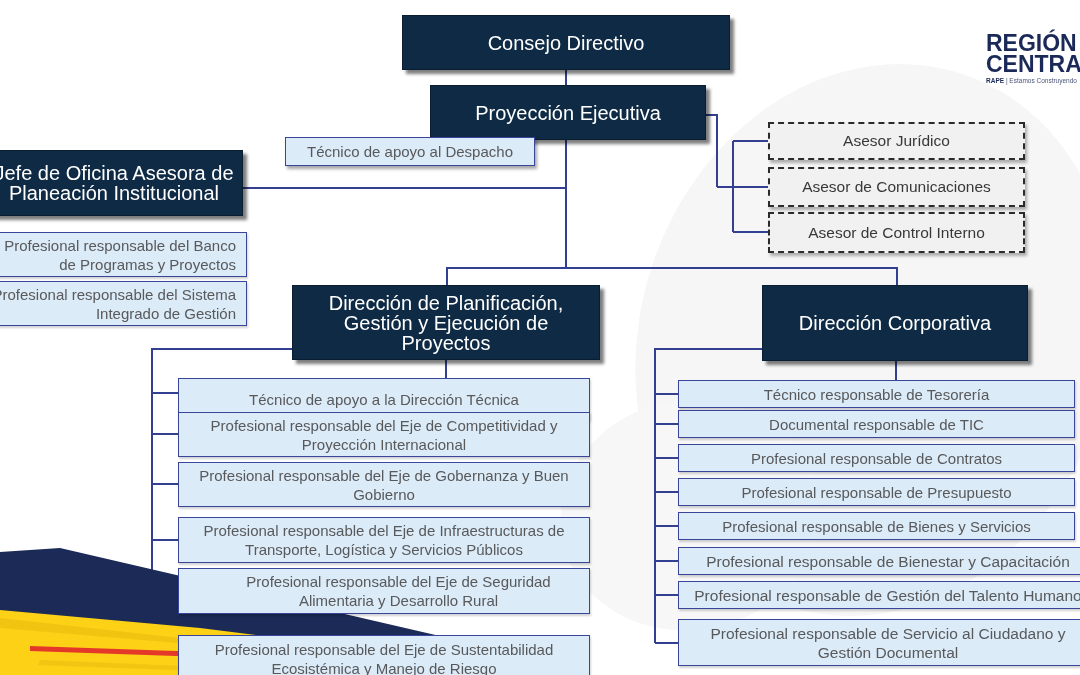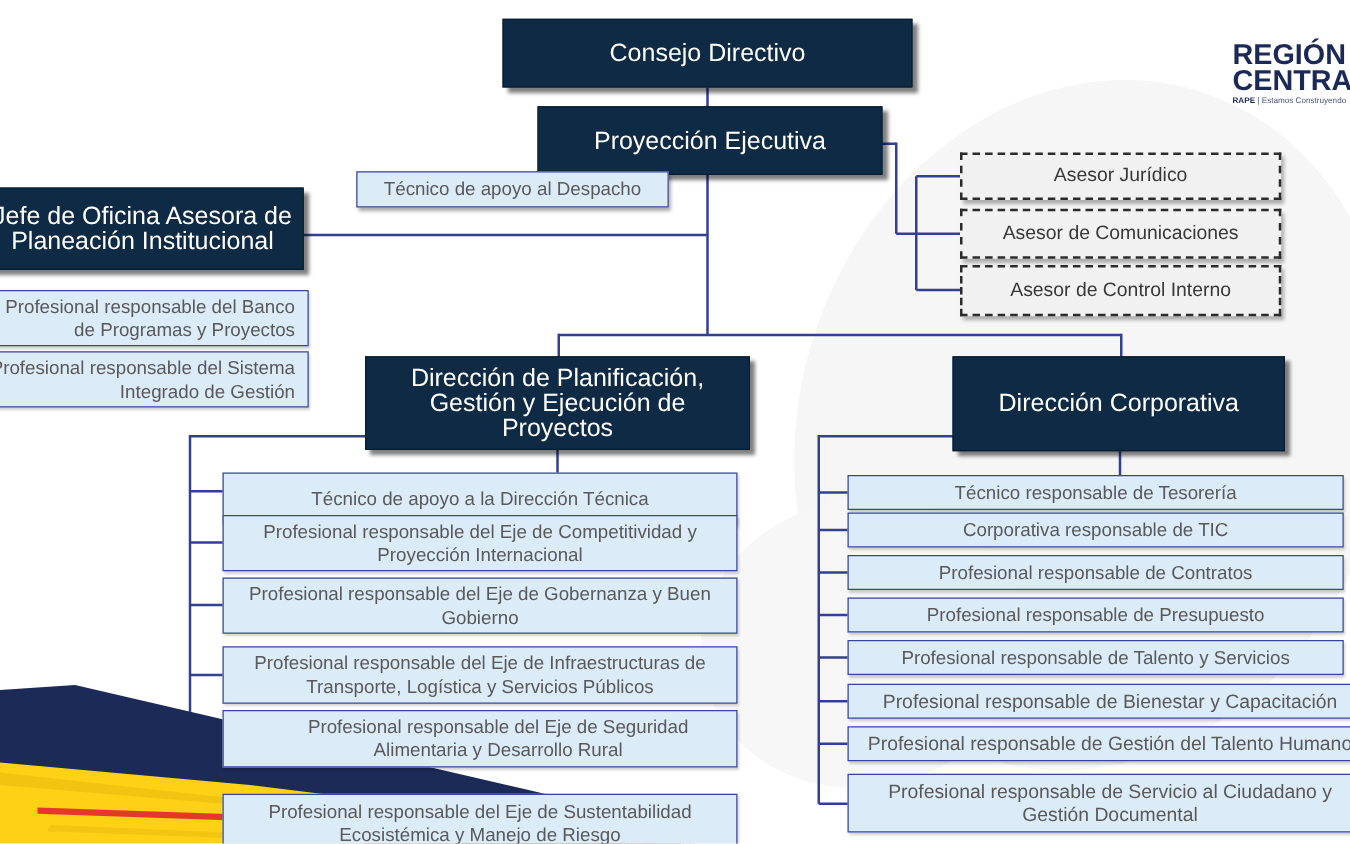--- a/index.html
+++ b/index.html
@@ -123,24 +123,24 @@
   <div class="nbox" style="left:762px; top:285px; width:266px; height:76px;">Dirección Corporativa</div>
 
   <div class="lbox" style="left:178px; top:378px; width:412px; height:42px;">Técnico de apoyo a la Dirección Técnica</div>
   <div class="lbox" style="left:178px; top:412px; width:412px; height:45px;">Profesional responsable del Eje de Competitividad y Proyección Internacional</div>
   <div class="lbox" style="left:178px; top:462px; width:412px; height:45px;">Profesional responsable del Eje de Gobernanza y Buen Gobierno</div>
   <div class="lbox" style="left:178px; top:517px; width:412px; height:46px;">Profesional responsable del Eje de Infraestructuras de Transporte, Logística y Servicios Públicos</div>
   <div class="lbox" style="left:178px; top:568px; width:412px; height:46px;padding-left:35px;">Profesional responsable del Eje de Seguridad Alimentaria y Desarrollo Rural</div>
   <div class="lbox" style="left:178px; top:635px; width:412px; height:48px;">Profesional responsable del Eje de Sustentabilidad Ecosistémica y Manejo de Riesgo</div>
 
   <div class="lbox" style="left:678px; top:380px; width:397px; height:28px;">Técnico responsable de Tesorería</div>
-  <div class="lbox" style="left:678px; top:410px; width:397px; height:28px;">Corporativa responsable de TIC</div>
+  <div class="lbox" style="left:678px; top:410px; width:397px; height:28px;">Documental responsable de TIC</div>
   <div class="lbox" style="left:678px; top:444px; width:397px; height:28px;">Profesional responsable de Contratos</div>
   <div class="lbox" style="left:678px; top:478px; width:397px; height:28px;">Profesional responsable de Presupuesto</div>
-  <div class="lbox" style="left:678px; top:512px; width:397px; height:28px;">Profesional responsable de Talento y Servicios</div>
+  <div class="lbox" style="left:678px; top:512px; width:397px; height:28px;">Profesional responsable de Bienes y Servicios</div>
   <div class="lbox" style="left:678px; top:547px; width:420px; height:28px; font-size:15.5px;">Profesional responsable de Bienestar y Capacitación</div>
   <div class="lbox" style="left:678px; top:581px; width:420px; height:28px; font-size:15.5px;">Profesional responsable de Gestión del Talento Humano</div>
   <div class="lbox" style="left:678px; top:619px; width:420px; height:47px; font-size:15.5px;">Profesional responsable de Servicio al Ciudadano y Gestión Documental</div>
 
   <div class="logo">
     <div class="l1">REGIÓN</div>
     <div class="l2">CENTRAL</div>
     <div class="tag">
       <span class="brand">RAPE</span>
       <span class="rest">| Estamos Construyendo</span>

